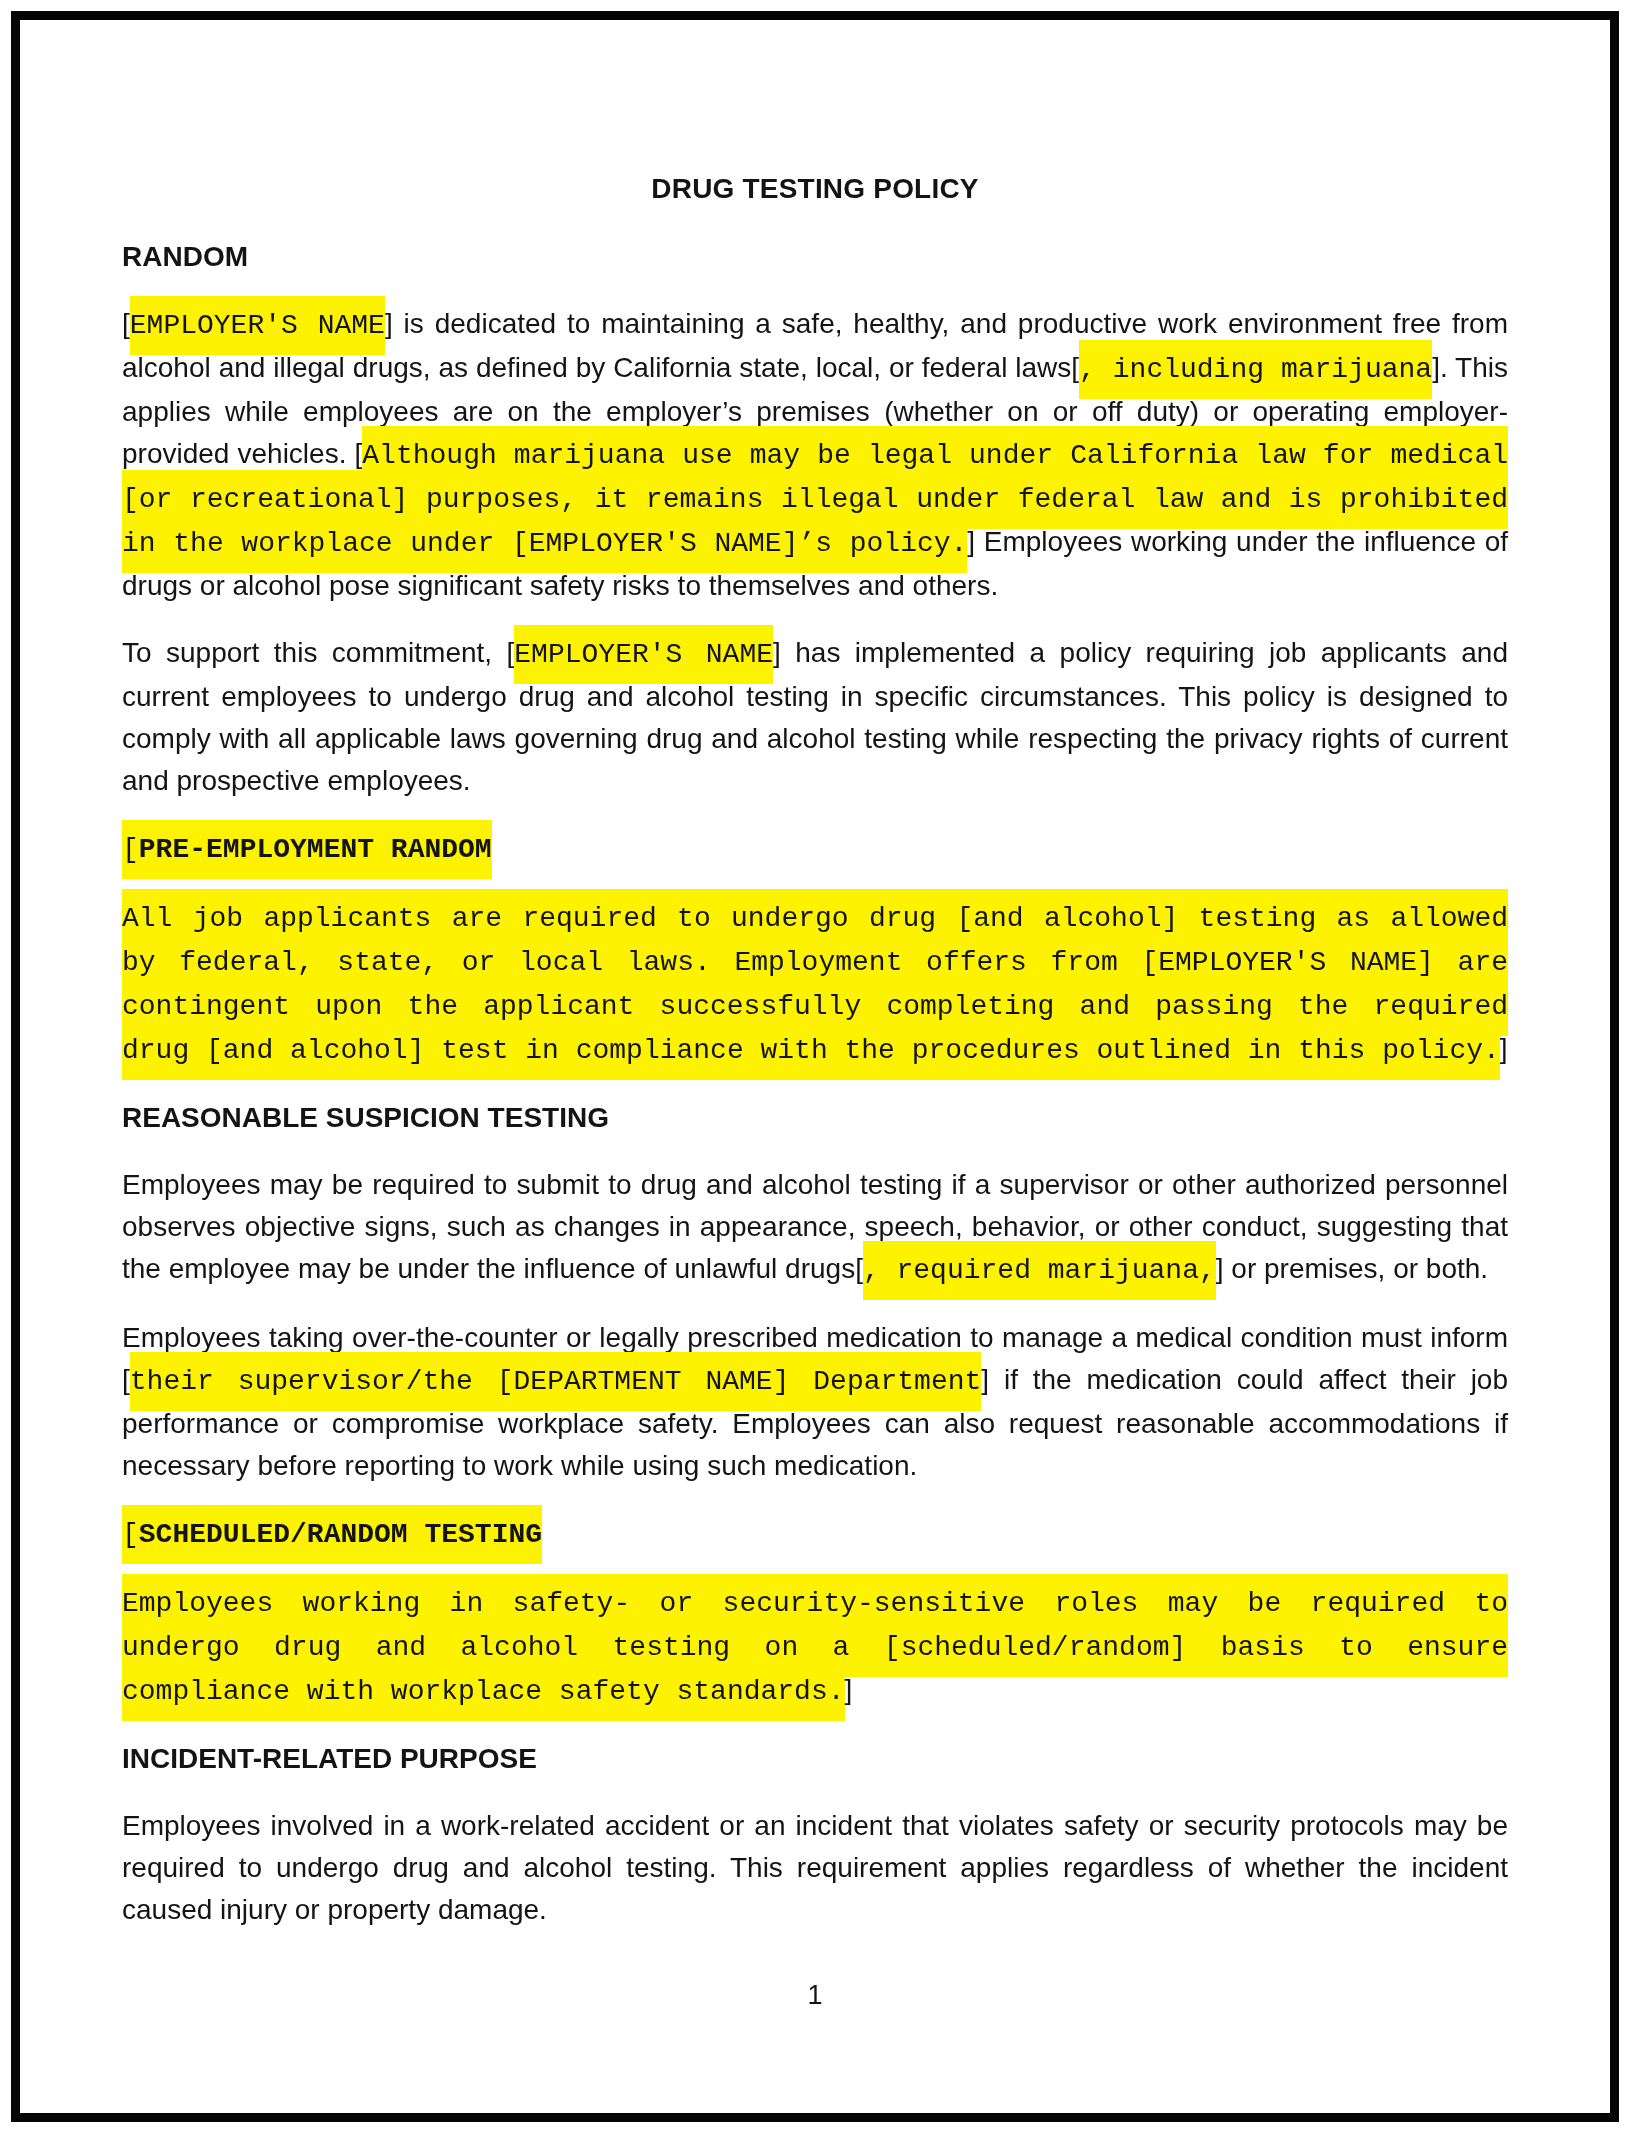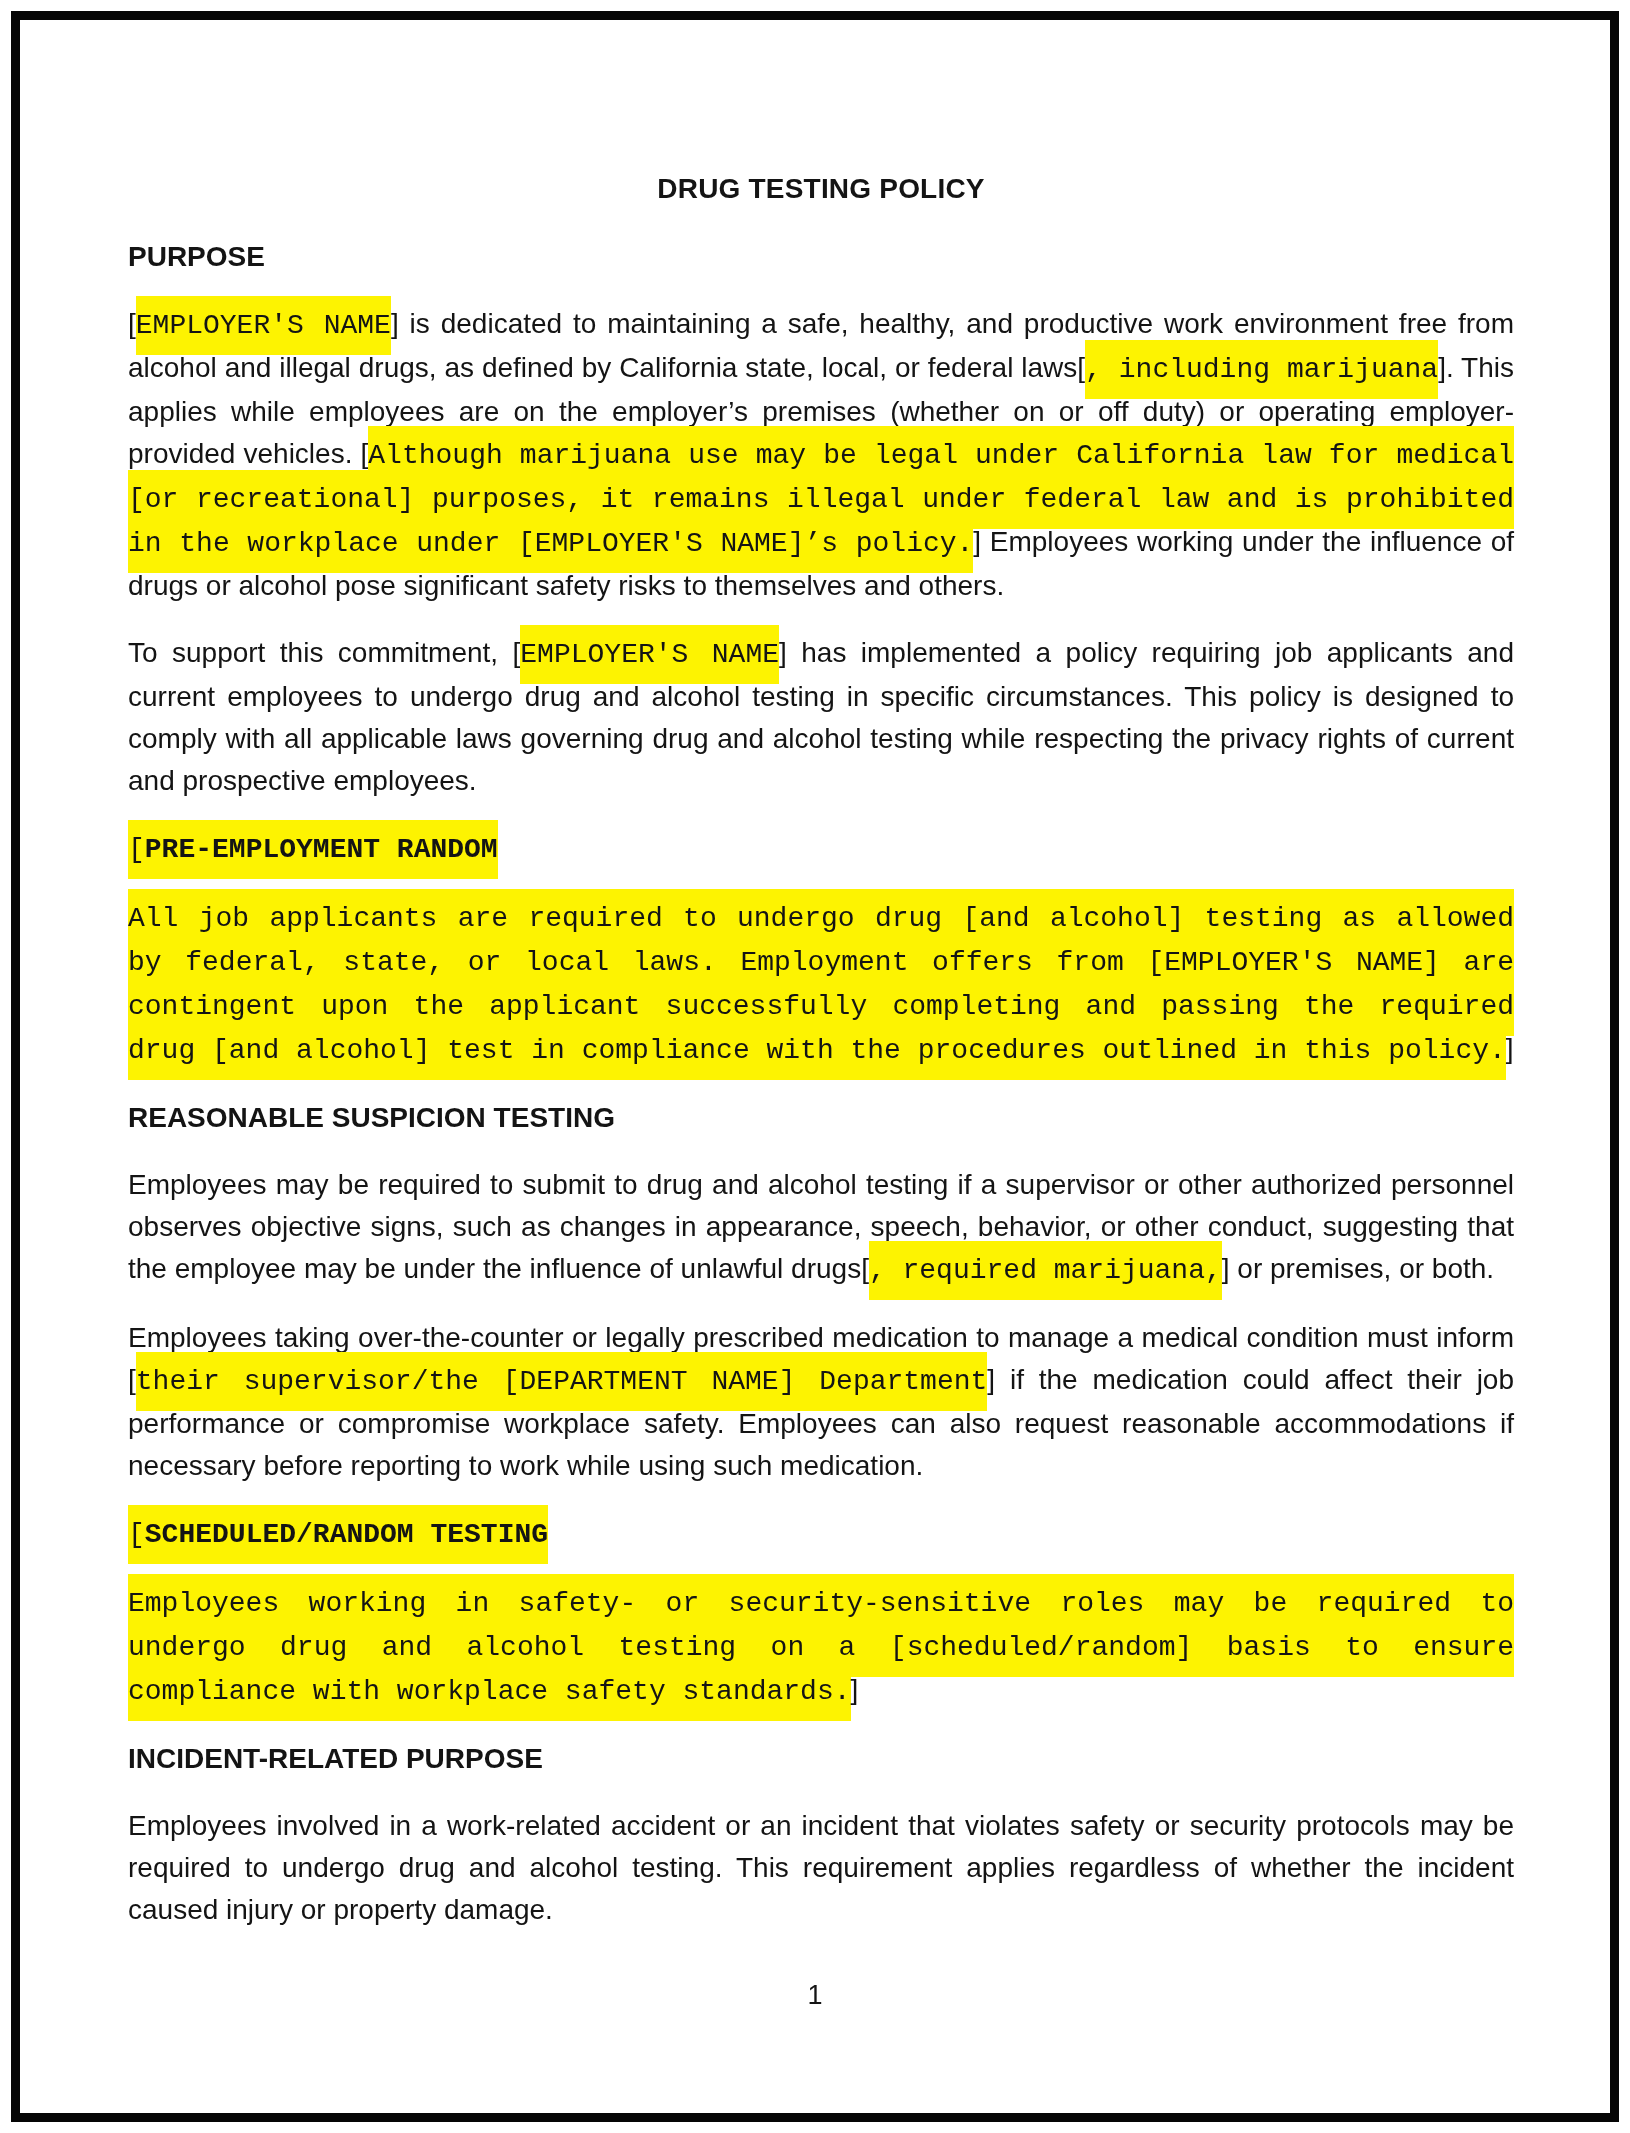--- a/index.html
+++ b/index.html
@@ -14,21 +14,21 @@
   }
   .frame {
     position: absolute;
     inset: 11px;
     border: 9px solid #050505;
     pointer-events: none;
   }
   .content {
     position: absolute;
     top: 168px;
-    left: 128px;
+    left: 122px;
     width: 1386px;
   }
   .doc-title {
     text-align: center;
     font-weight: 700;
     font-size: 28px;
     line-height: 42px;
     margin: 0 0 26px 0;
     letter-spacing: 0.2px;
   }
@@ -60,21 +60,21 @@
   }
 </style>
 </head>
 <body>
 
 <div class="page">
   <div class="frame"></div>
   <div class="content">
     <div class="doc-title">DRUG TESTING POLICY</div>
     <div>
-        <h2 class="heading"><span class="b">PURPOSE</span></h2>
+        <h2 class="heading"><span class="b">RANDOM</span></h2>
         <p class="paragraph"><span>[</span><mark>EMPLOYER'S NAME</mark><span>] is dedicated to maintaining a safe, healthy, and productive work environment free from alcohol and illegal drugs, as defined by California state, local, or federal laws[</span><mark>, including marijuana</mark><span>]. This applies while employees are on the employer’s premises (whether on or off duty) or operating employer-provided vehicles. [</span><mark>Although marijuana use may be legal under California law for medical [or recreational] purposes, it remains illegal under federal law and is prohibited in the workplace under [EMPLOYER'S NAME]’s policy.</mark><span>] Employees working under the influence of drugs or alcohol pose significant safety risks to themselves and others.</span></p>
         <p class="paragraph"><span>To support this commitment, [</span><mark>EMPLOYER'S NAME</mark><span>] has implemented a policy requiring job applicants and current employees to undergo drug and alcohol testing in specific circumstances. This policy is designed to comply with all applicable laws governing drug and alcohol testing while respecting the privacy rights of current and prospective employees.</span></p>
         <h2 class="heading"><mark>[</mark><mark class="b">PRE-EMPLOYMENT RANDOM</mark></h2>
         <p class="paragraph"><mark>All job applicants are required to undergo drug [and alcohol] testing as allowed by federal, state, or local laws. Employment offers from [EMPLOYER'S NAME] are contingent upon the applicant successfully completing and passing the required drug [and alcohol] test in compliance with the procedures outlined in this policy.</mark><span>]</span></p>
         <h2 class="heading"><span class="b">REASONABLE SUSPICION TESTING</span></h2>
         <p class="paragraph"><span>Employees may be required to submit to drug and alcohol testing if a supervisor or other authorized personnel observes objective signs, such as changes in appearance, speech, behavior, or other conduct, suggesting that the employee may be under the influence of unlawful drugs[</span><mark>, required marijuana,</mark><span>] or premises, or both.</span></p>
         <p class="paragraph"><span>Employees taking over-the-counter or legally prescribed medication to manage a medical condition must inform [</span><mark>their supervisor/the [DEPARTMENT NAME] Department</mark><span>] if the medication could affect their job performance or compromise workplace safety. Employees can also request reasonable accommodations if necessary before reporting to work while using such medication.</span></p>
         <h2 class="heading"><mark>[</mark><mark class="b">SCHEDULED/RANDOM TESTING</mark></h2>
         <p class="paragraph"><mark>Employees working in safety- or security-sensitive roles may be required to undergo drug and alcohol testing on a [scheduled/random] basis to ensure compliance with workplace safety standards.</mark><span>]</span></p>
         <h2 class="heading"><span class="b">INCIDENT-RELATED PURPOSE</span></h2>

